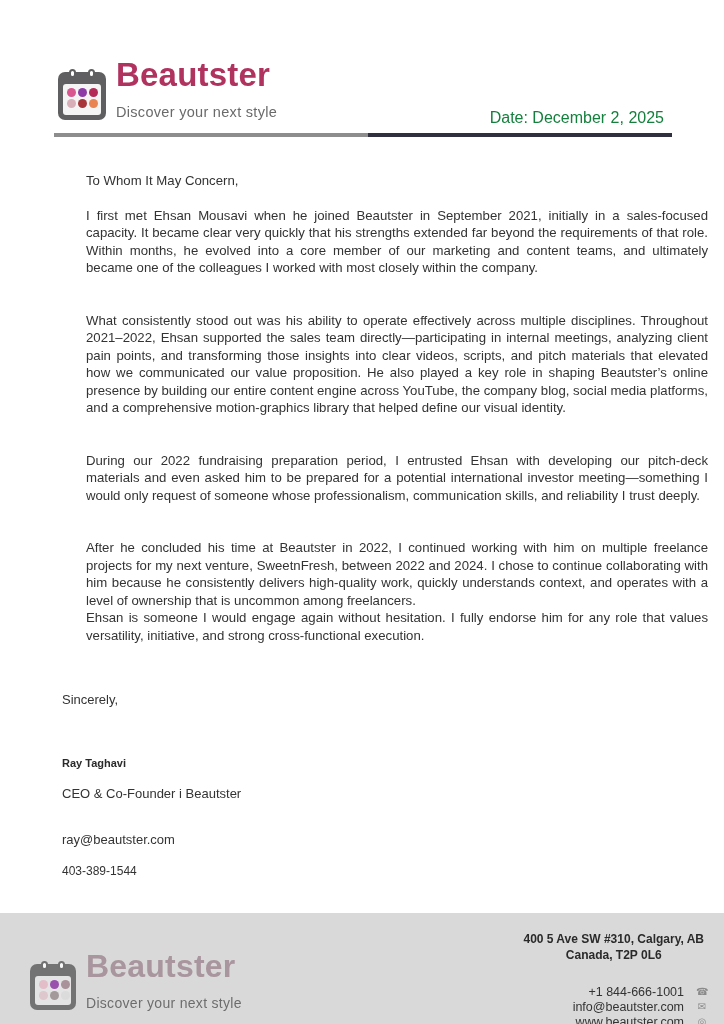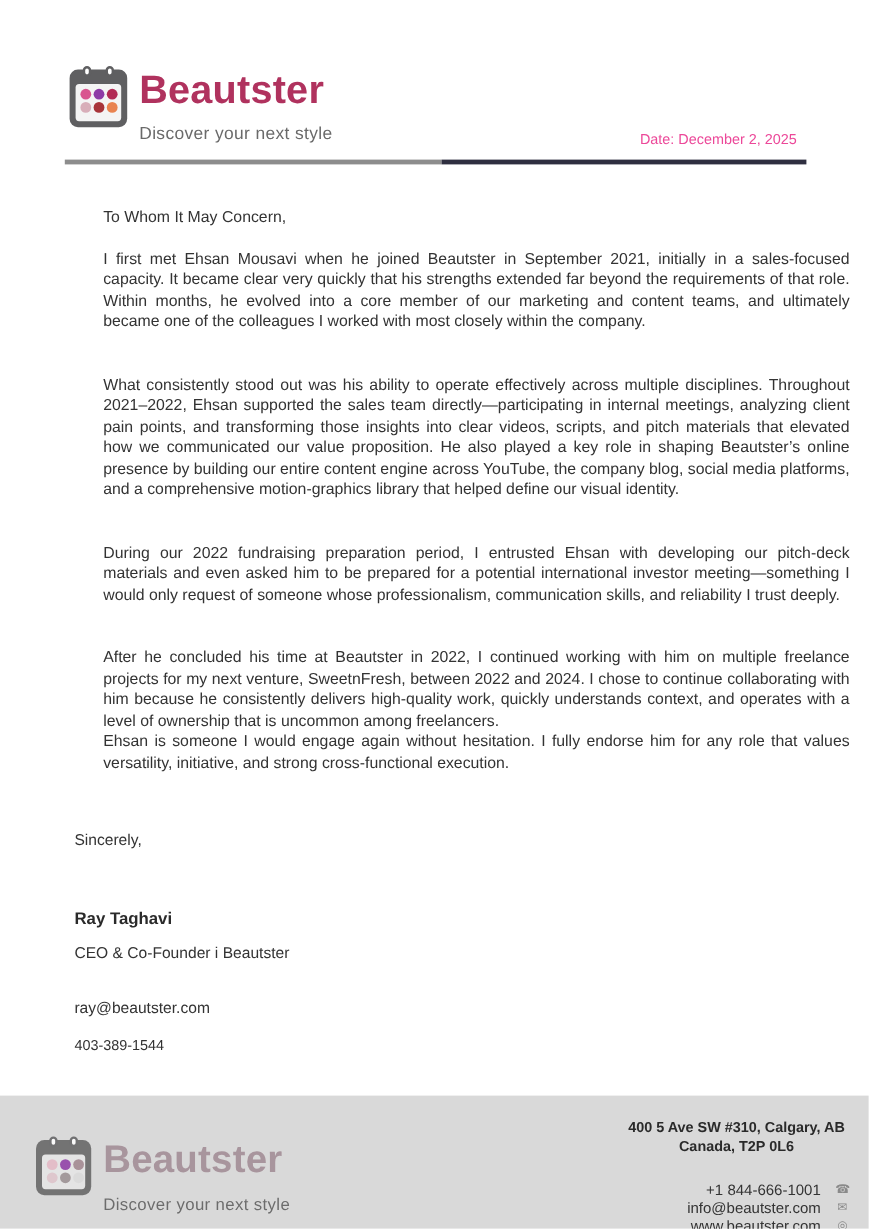--- a/index.html
+++ b/index.html
@@ -2,54 +2,54 @@
 <html><head>
 <meta charset="utf-8">
 <style>
   html, body { margin: 0; padding: 0; }
   body {
     width: 724px; height: 1024px; position: relative; overflow: hidden;
     background: #ffffff;
     font-family: "Liberation Sans", "DejaVu Sans", sans-serif;
     color: #2b2b2b;
   }
-  .logo { position: absolute; display: flex; align-items: flex-start; }
+  .logo { position: absolute; display: flex; align-items: flex-end; }
   .logo-top { left: 58px; top: 58px; }
   .cal {
     position: relative; width: 48px; height: 48px; border-radius: 7px;
     background: #5f5f61; box-sizing: border-box;
   }
   .cal .inner {
     position: absolute; left: 5px; top: 12px; right: 5px; bottom: 5px;
     background: #f4f4f4; border-radius: 3px;
   }
   .cal .ring {
     position: absolute; top: -3px; width: 7px; height: 9px; border-radius: 4px;
     border: 2px solid #5f5f61; background: #fff; box-sizing: border-box;
   }
   .cal .ring.l { left: 11px; } .cal .ring.r { right: 11px; }
   .dots { position: absolute; left: 4px; top: 4px; display: grid; grid-template-columns: repeat(3, 9px); gap: 2px; }
   .dots span { width: 9px; height: 9px; border-radius: 50%; display: block; }
   .brand { margin-left: 10px; line-height: 1; }
   .brand-name { font-size: 33px; font-weight: bold; letter-spacing: 0.2px; }
   .brand-tag { font-size: 14.5px; color: #6a6a6a; margin-top: 14px; letter-spacing: 0.3px; }
 
-  .date { position: absolute; right: 60px; top: 109px; font-size: 12px; color: #ec4899; }
+  .date { position: absolute; right: 60px; top: 109px; font-size: 16px; color: #15803d; }
   .rule { position: absolute; top: 133px; left: 54px; height: 4px; width: 618px; display: flex; }
   .rule .a { width: 314px; background: #8d8d8d; }
   .rule .b { flex: 1; background: #2f2f40; }
 
   .body { position: absolute; left: 62px; width: 622px; top: 172px; font-size: 13.2px; line-height: 17.5px; color: #333; margin-left: 24px; }
   .body p { margin: 0; text-align: justify; }
   .body .greet { margin-bottom: 17px; text-align: left; }
   .body .gap { margin-bottom: 35px; }
 
   .sig { position: absolute; left: 62px; font-size: 13px; color: #333; }
   .sig-sincerely { top: 692px; }
-  .sig-name { top: 757px; font-weight: bold; font-size: 14px; color: #2a2a2a; }
+  .sig-name { top: 757px; font-weight: bold; font-size: 11px; color: #2a2a2a; }
   .sig-title { top: 786px; }
   .sig-email { top: 832px; font-size: 13px; line-height: 16px; }
   .sig-phone { top: 863px; font-size: 12px; line-height: 16px; }
 
   .footer { position: absolute; left: 0; right: 0; top: 913px; bottom: 0; background: #d9d9d9; }
   .logo-foot { left: 30px; top: 950px; opacity: 0.85; }
   .logo-foot .cal { width: 46px; height: 46px; background: #626262; }
   .logo-foot .cal .inner { background: #e6e6e6; }
   .logo-foot .brand-name { color: #a08a93; font-size: 32px; }
   .logo-foot .brand-tag { color: #5a5a5a; font-size: 14px; }

